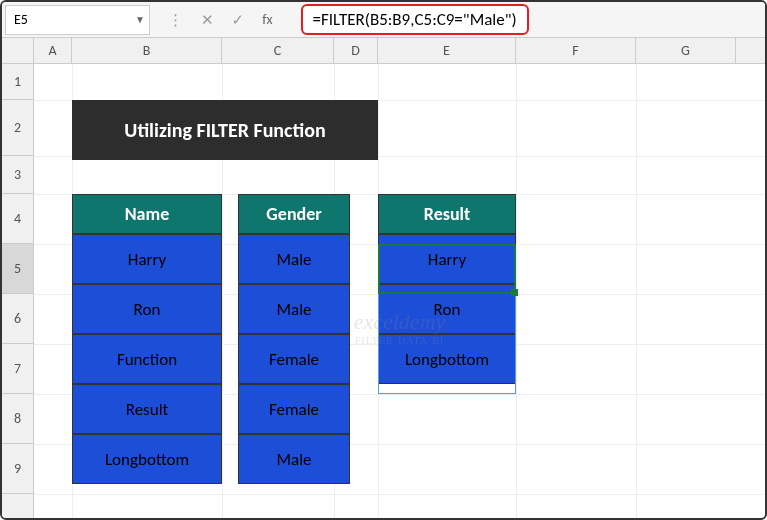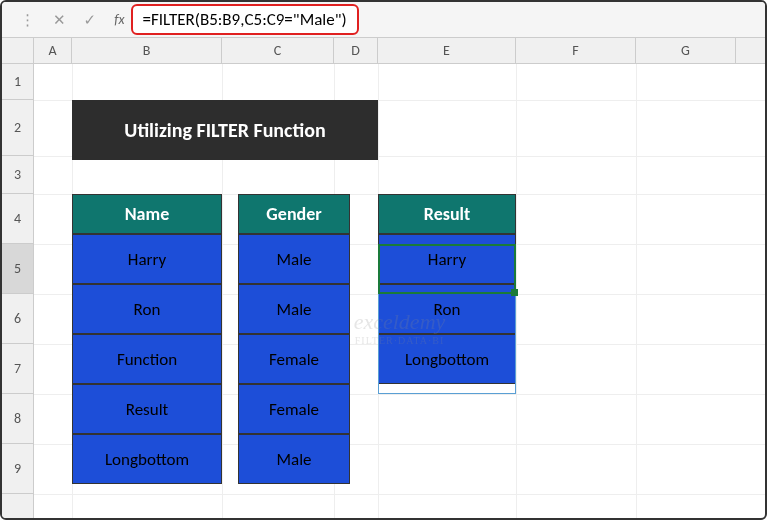--- a/index.html
+++ b/index.html
@@ -46,24 +46,23 @@
       color: #999;
     }
     .fb-buttons span { font-size: 15px; }
     .formula-input-wrap {
       flex: 1;
       display: flex;
       align-items: center;
       padding-right: 10px;
     }
     .fx-label {
-      font-style: italic;
       font-size: 14px;
       color: #666;
-      margin-right: 6px;
+      margin-right: 28px;
     }
     .formula-box {
       border: 2.5px solid #e02020;
       border-radius: 6px;
       padding: 3px 10px;
       font-size: 17px;
       background: #fff;
       display: inline-block;
     }
     .col-headers {
@@ -232,20 +231,24 @@
       font-size: 10px;
       text-align: center;
       font-style: normal;
       letter-spacing: 1px;
     }
   </style>
 </head>
 <body>
 
 <div class="formula-bar">
+  <div class="name-box">
+    <span>E5</span>
+    <span class="dd">▼</span>
+  </div>
   <div class="fb-buttons">
     <span>⋮</span>
     <span>✕</span>
     <span>✓</span>
   </div>
   <div class="formula-input-wrap">
     <span class="fx-label">fx</span>
     <span class="formula-box">=FILTER(B5:B9,C5:C9="Male")</span>
   </div>
 </div>

